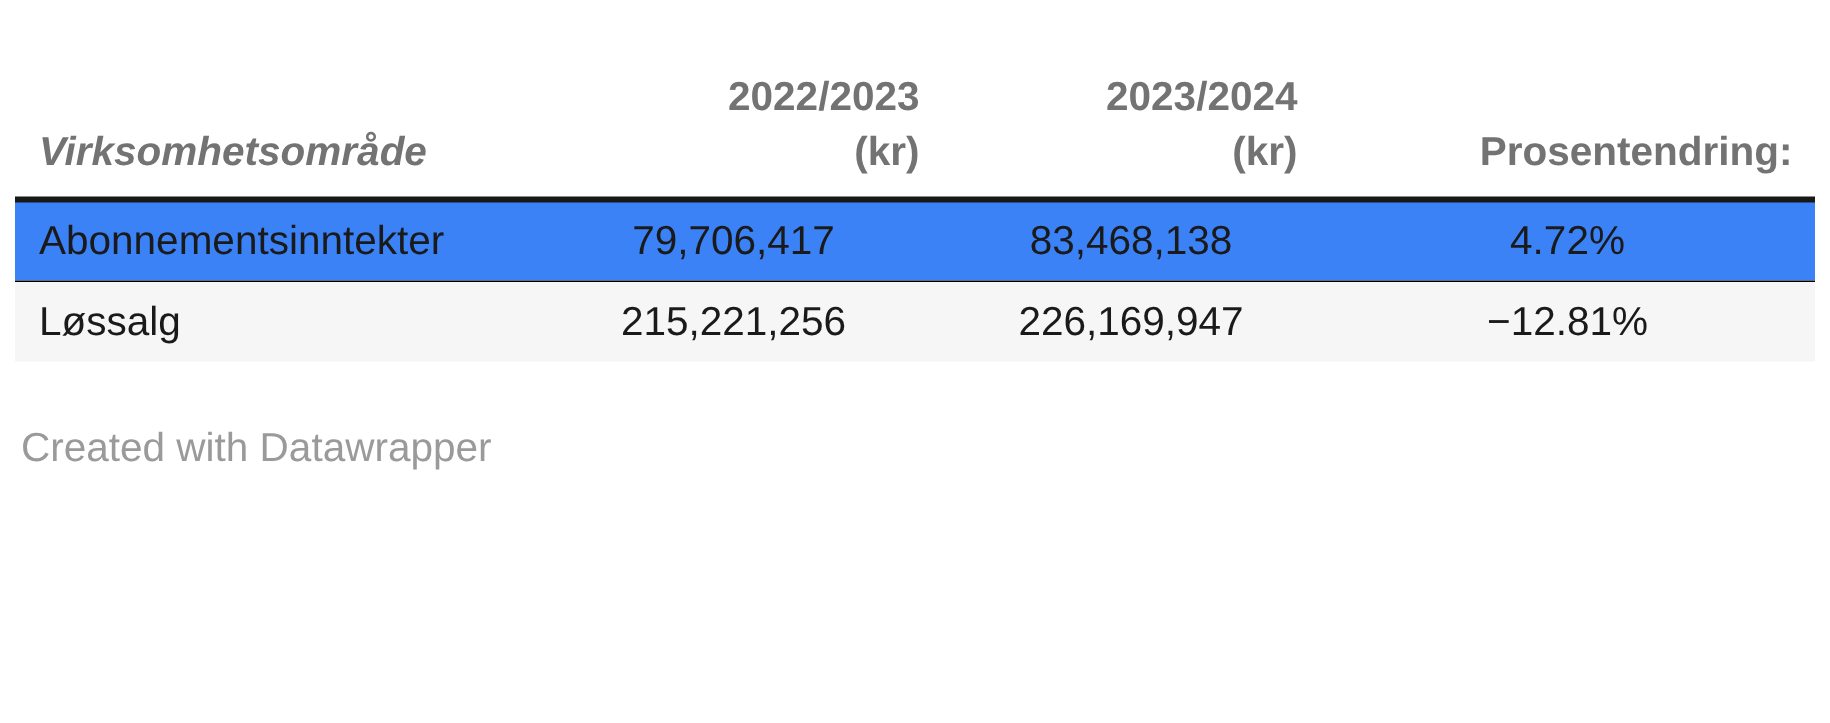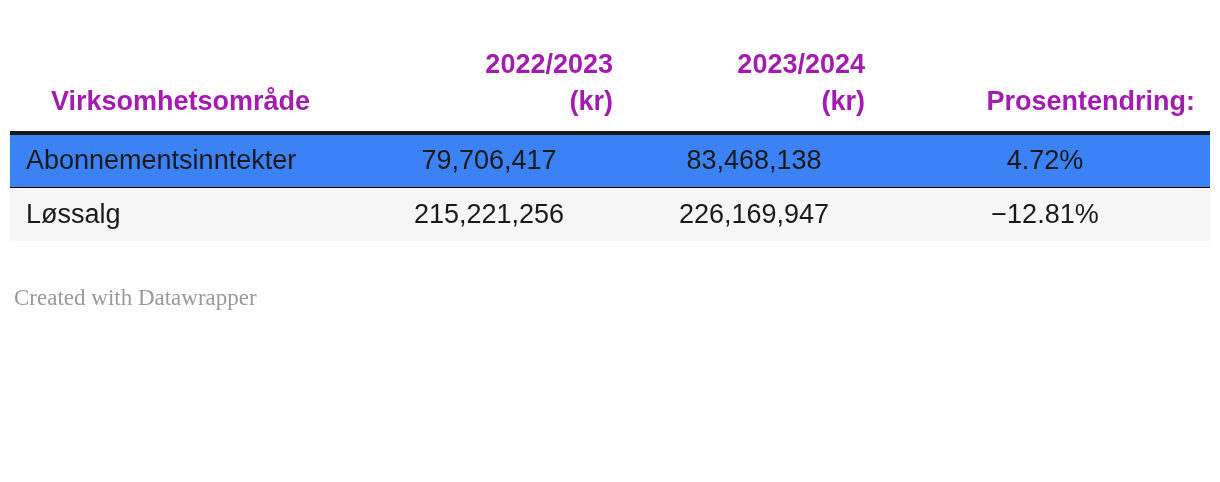--- a/index.html
+++ b/index.html
@@ -28,49 +28,49 @@
   col.c2 { width: 252px; }
   col.c3 { width: 330px; }
 
   thead th {
     font-weight: bold;
     vertical-align: bottom;
     text-align: right;
     border-bottom: 4px solid #181818;
     padding: 46px 15px 11px 15px;
     line-height: 37px;
-    color: #a21caf;
+    color: #737373;
     font-size: 27px;
   }
   thead th:first-child {
-    text-align: center;
+    text-align: left;
     padding-left: 16px;
+    font-style: italic;
   }
   tbody td {
     height: 54px;
     box-sizing: border-box;
     vertical-align: middle;
     text-align: center;
     padding: 0 15px 0 15px;
     white-space: nowrap;
   }
   tbody td:first-child {
     text-align: left;
     padding-left: 16px;
   }
   tbody tr { background: #3b82f6; }
   tbody tr:nth-child(even) { background: #f6f6f6; }
   tbody tr + tr { border-top: 1px solid #000000; }
 
   .attribution {
     margin: 43px 0 0 4px;
-    font-size: 23px;
+    font-size: 27px;
     line-height: 28px;
     color: #9a9a9a;
-    font-family: Liberation Serif, serif;
   }
   .attribution a {
     color: #9a9a9a;
     text-decoration: none;
     cursor: pointer;
   }
 </style>
 </head>
 <body>
 

